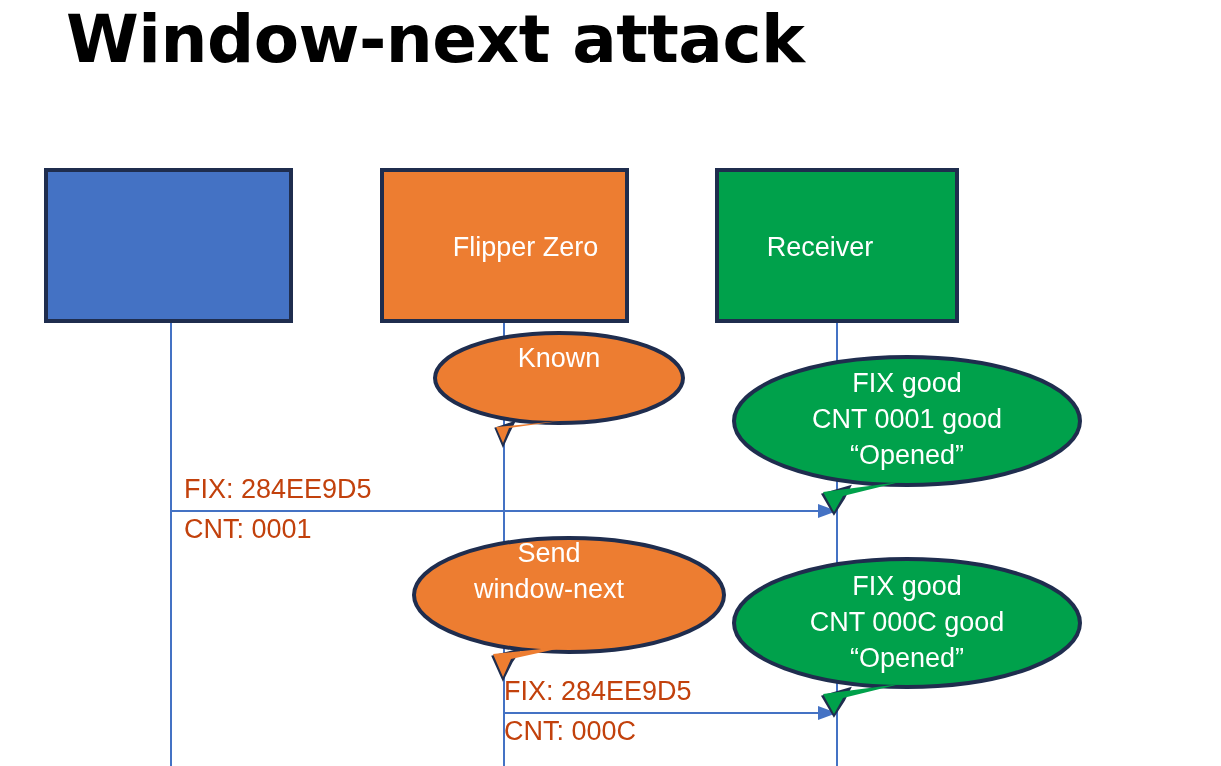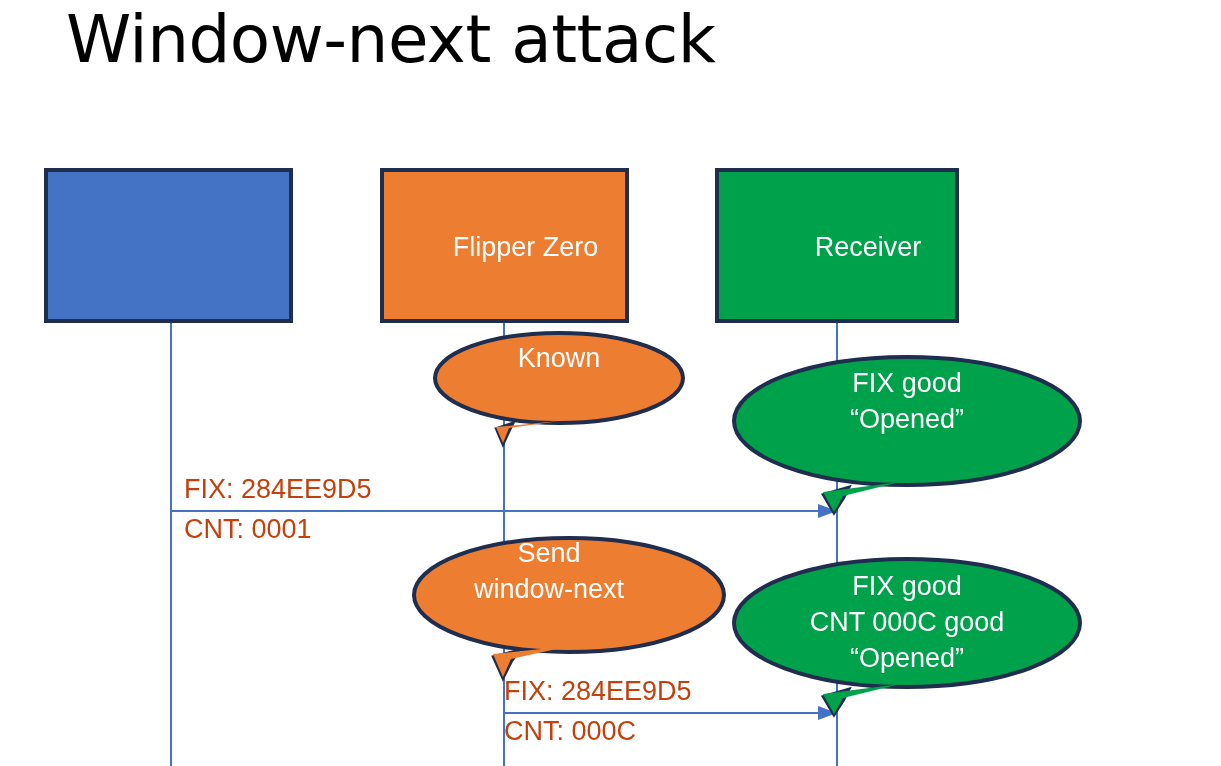--- a/index.html
+++ b/index.html
@@ -19,21 +19,21 @@
     position: absolute;
     left: 0; top: 0;
     width: 1221px;
     height: 766px;
   }
   .slide-title {
     position: absolute;
     left: 66px;
     top: 2px;
     font-size: 66px;
-    font-weight: 400;
+    font-weight: 700;
     letter-spacing: -0.5px;
     line-height: 1.15;
     color: #000000;
     white-space: nowrap;
     font-family: "DejaVu Sans", sans-serif;
   }
   svg.canvas {
     position: absolute;
     left: 0; top: 0;
     width: 1221px;
@@ -110,28 +110,29 @@
 
     <g>
       <path d="M 843,700 L 834,714 L 824,697 L 848,690 Z" fill="#00A14B" stroke="#1F2D4E" stroke-width="4"></path>
       <ellipse cx="907" cy="623" rx="173" ry="64" fill="#00A14B" stroke="#1F2D4E" stroke-width="4"></ellipse>
       <path d="M 843,698 L 834,714 L 823,694 L 900,684 Z" fill="#00A14B" stroke="none"></path>
     </g>
 
   </svg>
 
   <div class="node-label" style="left:403px; top:232px; width:245px;">Flipper Zero</div>
-  <div class="node-label" style="left:748px; top:232px; width:240px;">Receiver</div>
+  <div class="node-label" style="left:700px; top:232px; width:240px;">Receiver</div>
 
   <div class="callout-label" style="left:435px; top:340px; width:248px;">
     <div>Known</div>
   </div>
 
   <div class="callout-label" style="left:734px; top:365px; width:346px;">
     <div>FIX good</div>
+    <div>CNT 0001 good</div>
     <div>“Opened”</div>
   </div>
 
   <div class="callout-label" style="left:394px; top:535px; width:310px;">
     <div>Send</div>
     <div>window-next</div>
   </div>
 
   <div class="callout-label" style="left:734px; top:568px; width:346px;">
     <div>FIX good</div>

